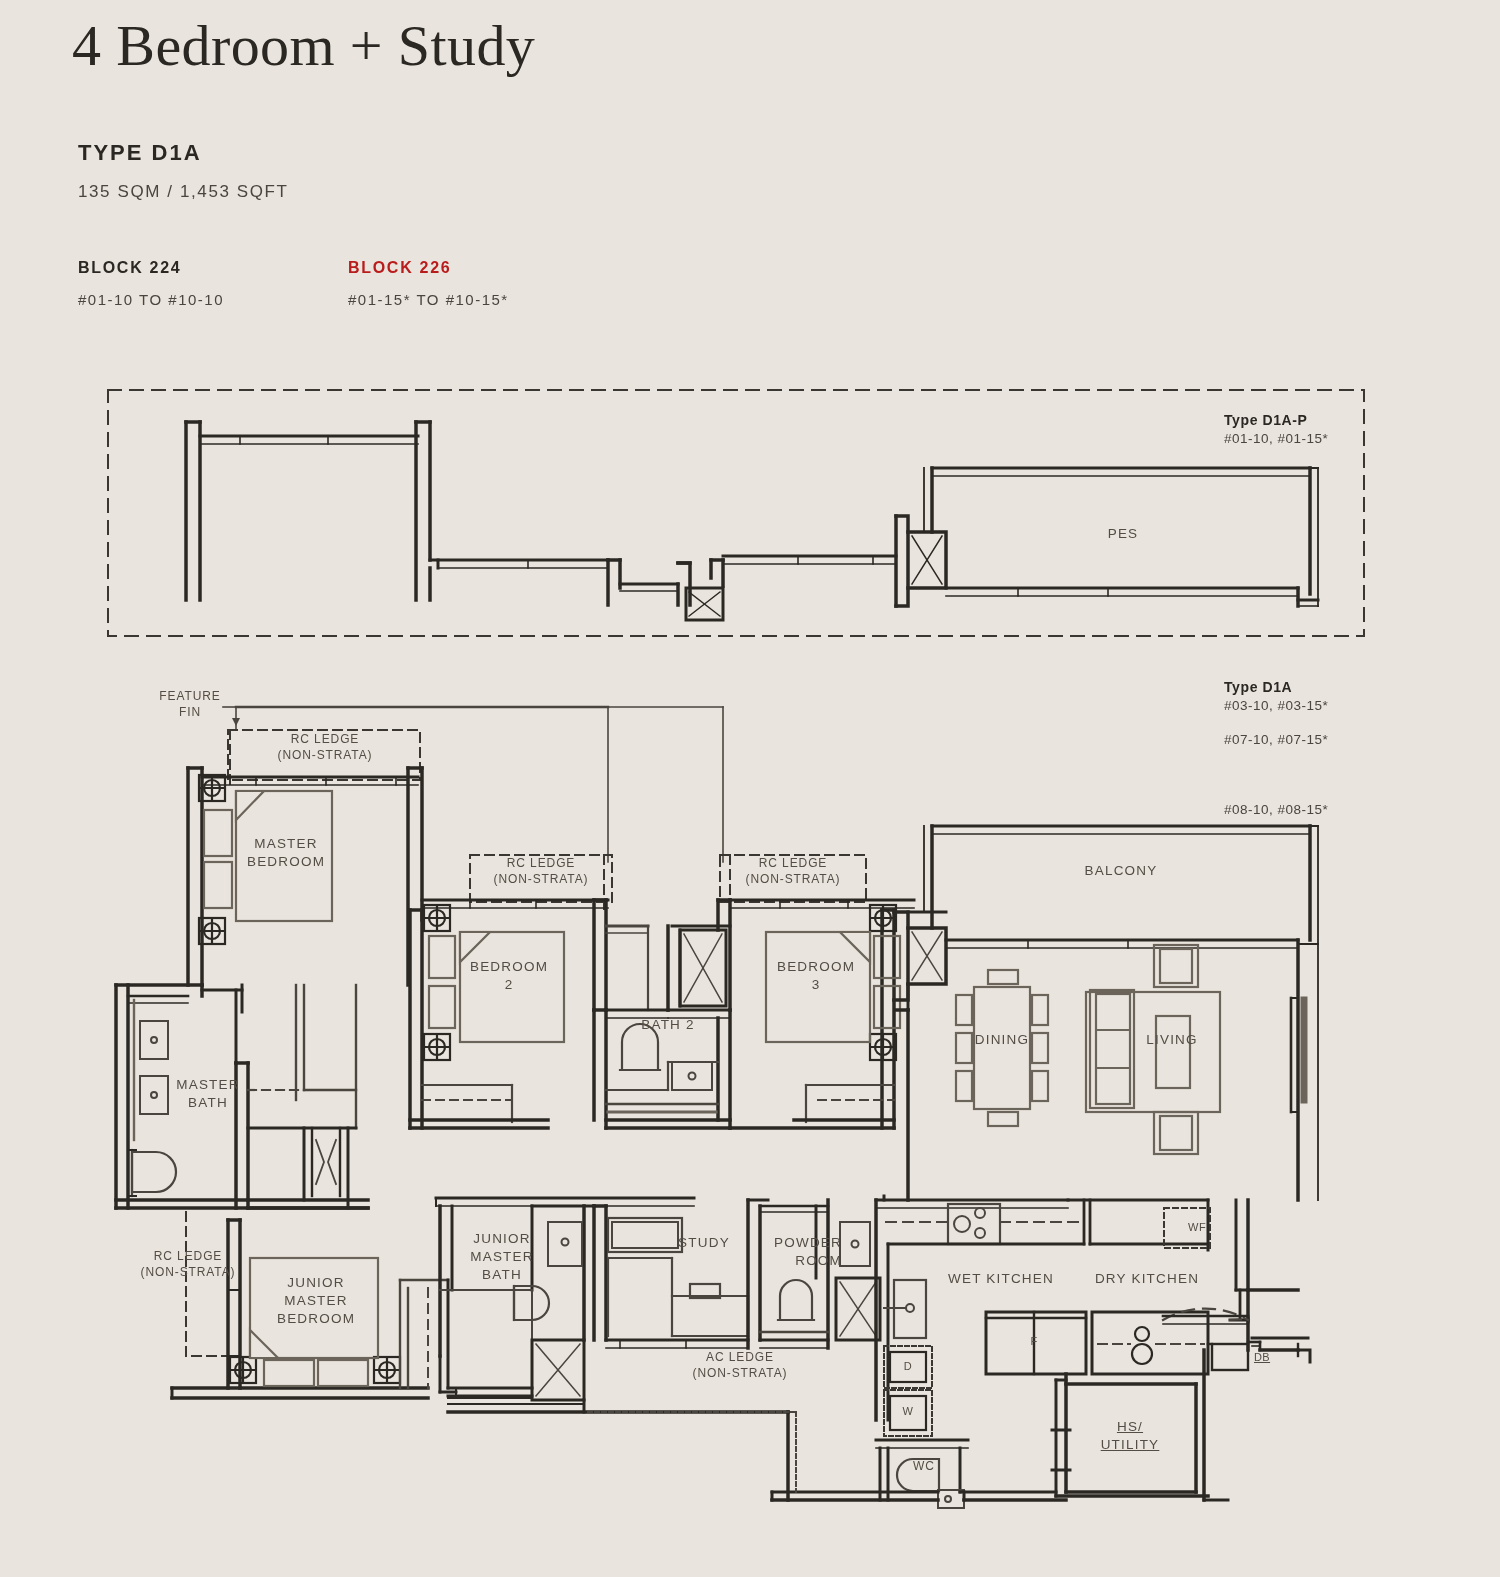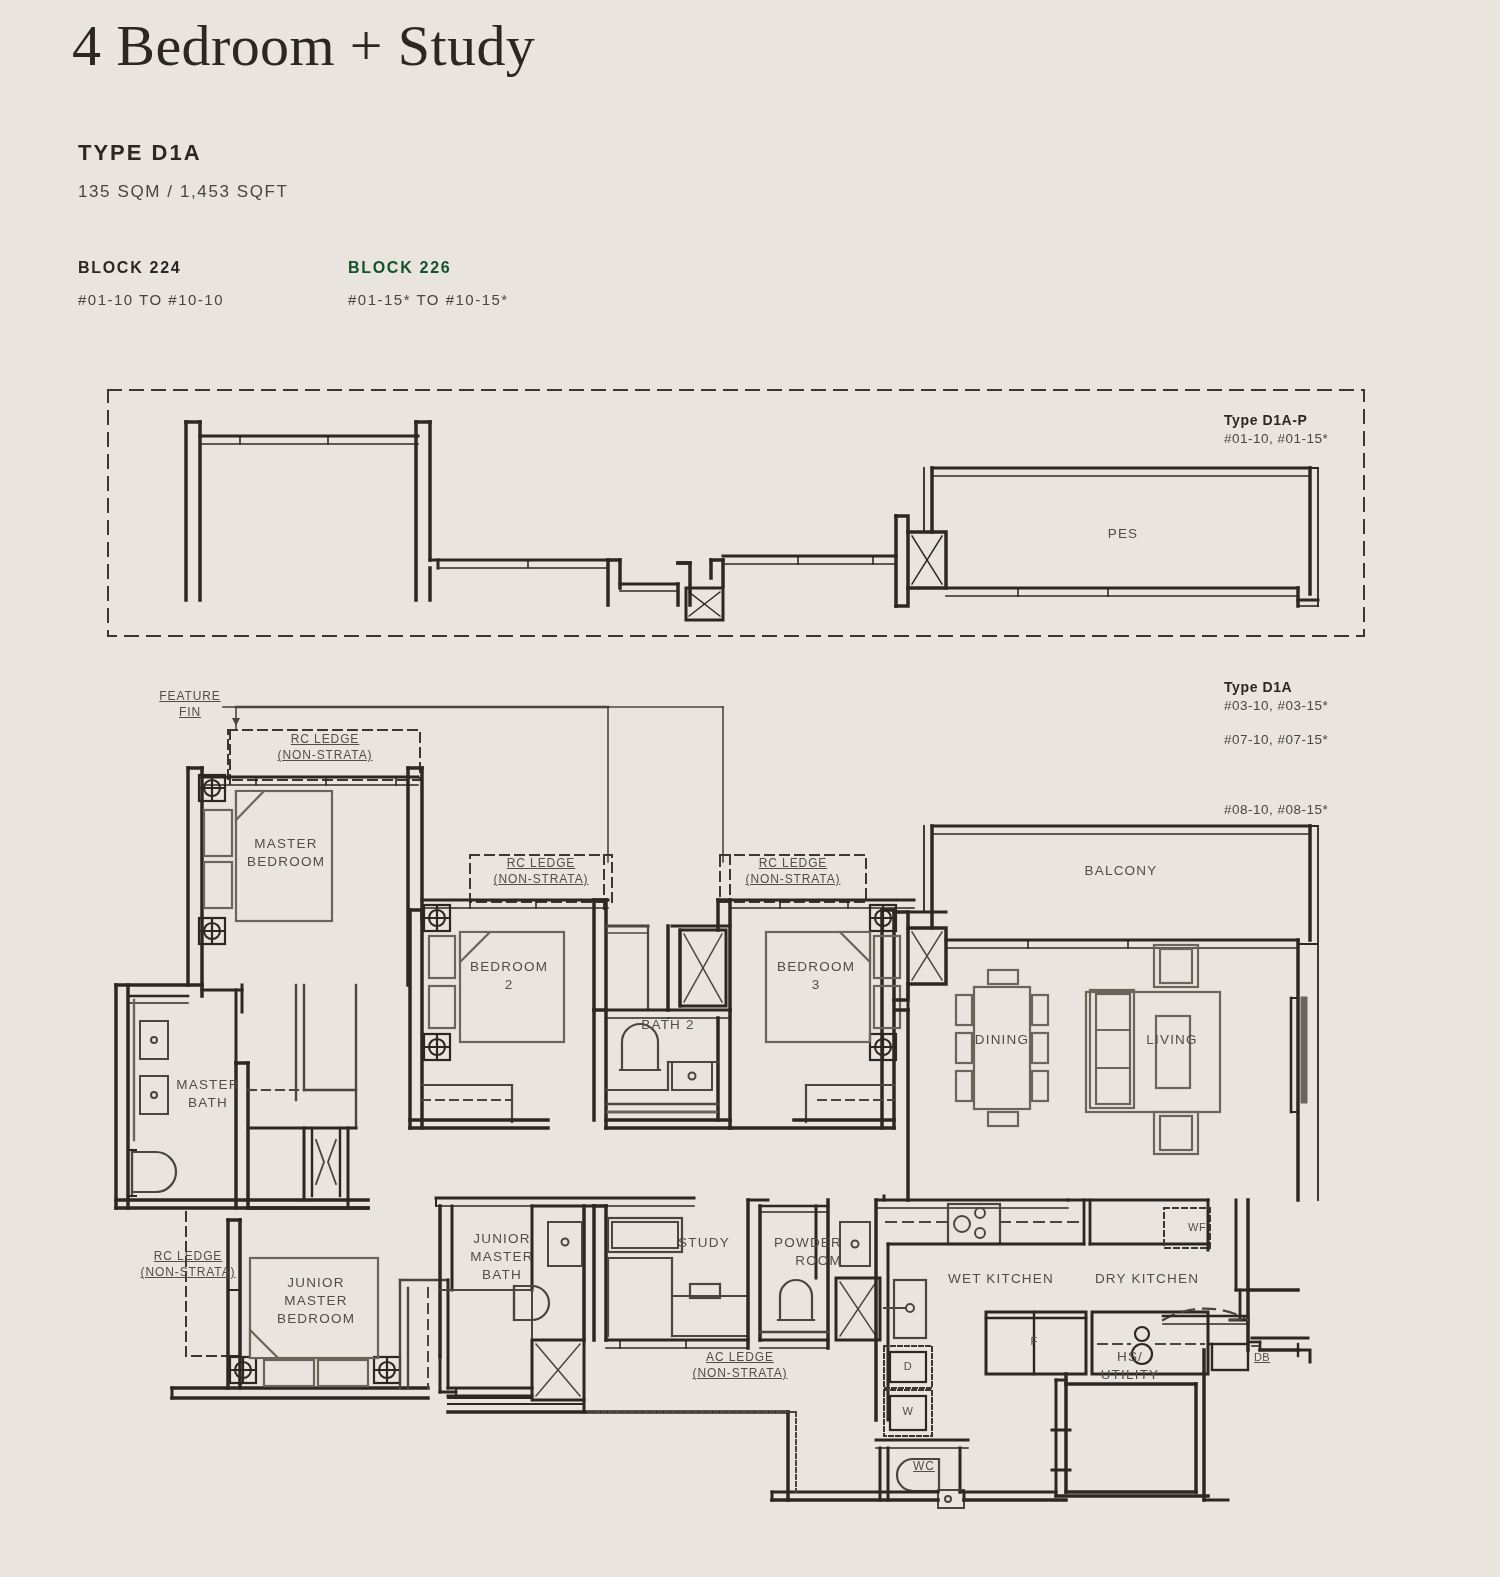--- a/index.html
+++ b/index.html
@@ -22,32 +22,32 @@
   .h-type{
     position:absolute; left:70px; top:140px;
     font-size:22px; font-weight:bold; letter-spacing:2.0px; color:#2b2824;
   }
   .h-area{
     position:absolute; left:70px; top:182px;
     font-size:17px; letter-spacing:1.6px; color:#4a453e;
   }
   .h-blk1{ position:absolute; left:70px;  top:259px; font-size:16px; font-weight:bold; letter-spacing:1.7px; color:#2b2824;}
   .h-blk1s{position:absolute; left:70px;  top:291px; font-size:15px; letter-spacing:1.5px; color:#4a453e;}
-  .h-blk2{ position:absolute; left:340px; top:259px; font-size:16px; font-weight:bold; letter-spacing:1.7px; color:#14532d;}
+  .h-blk2{ position:absolute; left:340px; top:259px; font-size:16px; font-weight:bold; letter-spacing:1.7px; color:#b91c1c;}
   .h-blk2s{position:absolute; left:340px; top:291px; font-size:15px; letter-spacing:1.5px; color:#4a453e;}
 
   
   .cap-b{ position:absolute; font-size:14px; font-weight:bold; letter-spacing:.6px; color:#2b2824; white-space:nowrap;}
   .cap-s{ position:absolute; font-size:13.5px; letter-spacing:.5px; color:#4a453e; white-space:nowrap;}
 
   .rlabel{
     position:absolute; font-size:13.5px; letter-spacing:1.2px;
     color:#534d45; text-align:center; line-height:1.35; white-space:nowrap;
   }
-  .rlabel.sm{ font-size:12px; letter-spacing:.9px;text-decoration:underline; }
+  .rlabel.sm{ font-size:12px; letter-spacing:.9px; }
   .rlabel.tiny{ font-size:11px; letter-spacing:.4px; }
 
   svg{ position:absolute; left:0; top:0; overflow:visible; }
 </style>
 </head>
 <body>
 
 <div id="page">
 
   <div class="h-title">4 Bedroom + Study</div>
@@ -600,21 +600,21 @@
   <div class="rlabel" style="left:1058px; top:862px; width:110px;">BALCONY</div>
   <div class="rlabel" style="left:952px; top:1031px; width:84px;">DINING</div>
   <div class="rlabel" style="left:1122px; top:1031px; width:84px;">LIVING</div>
   <div class="rlabel" style="left:156px; top:1076px; width:88px;">MASTER<br>BATH</div>
   <div class="rlabel" style="left:252px; top:1274px; width:112px;">JUNIOR<br>MASTER<br>BEDROOM</div>
   <div class="rlabel" style="left:444px; top:1230px; width:100px;">JUNIOR<br>MASTER<br>BATH</div>
   <div class="rlabel" style="left:656px; top:1234px; width:80px;">STUDY</div>
   <div class="rlabel" style="left:748px; top:1234px; width:86px;text-align:right;">POWDER<br>ROOM</div>
   <div class="rlabel" style="left:930px; top:1270px; width:126px;">WET KITCHEN</div>
   <div class="rlabel" style="left:1076px; top:1270px; width:126px;">DRY KITCHEN</div>
-  <div class="rlabel" style="left:1072px; top:1348px; width:100px;">HS/<br>UTILITY</div>
+  <div class="rlabel" style="left:1072px; top:1418px; width:100px;text-decoration:underline;">HS/<br>UTILITY</div>
   <div class="rlabel sm" style="left:894px; top:1458px; width:44px;">WC</div>
 
   <div class="rlabel sm" style="left:146px; top:688px; width:72px;">FEATURE<br>FIN</div>
   <div class="rlabel sm" style="left:242px; top:731px; width:150px;">RC LEDGE<br>(NON-STRATA)</div>
   <div class="rlabel sm" style="left:458px; top:855px; width:150px;">RC LEDGE<br>(NON-STRATA)</div>
   <div class="rlabel sm" style="left:710px; top:855px; width:150px;">RC LEDGE<br>(NON-STRATA)</div>
   <div class="rlabel sm" style="left:104px; top:1248px; width:152px;">RC LEDGE<br>(NON-STRATA)</div>
   <div class="rlabel sm" style="left:652px; top:1349px; width:160px;">AC LEDGE<br>(NON-STRATA)</div>
 
   <div class="rlabel tiny" style="left:1160px; top:1220px; width:38px;text-align:right;">WF</div>

